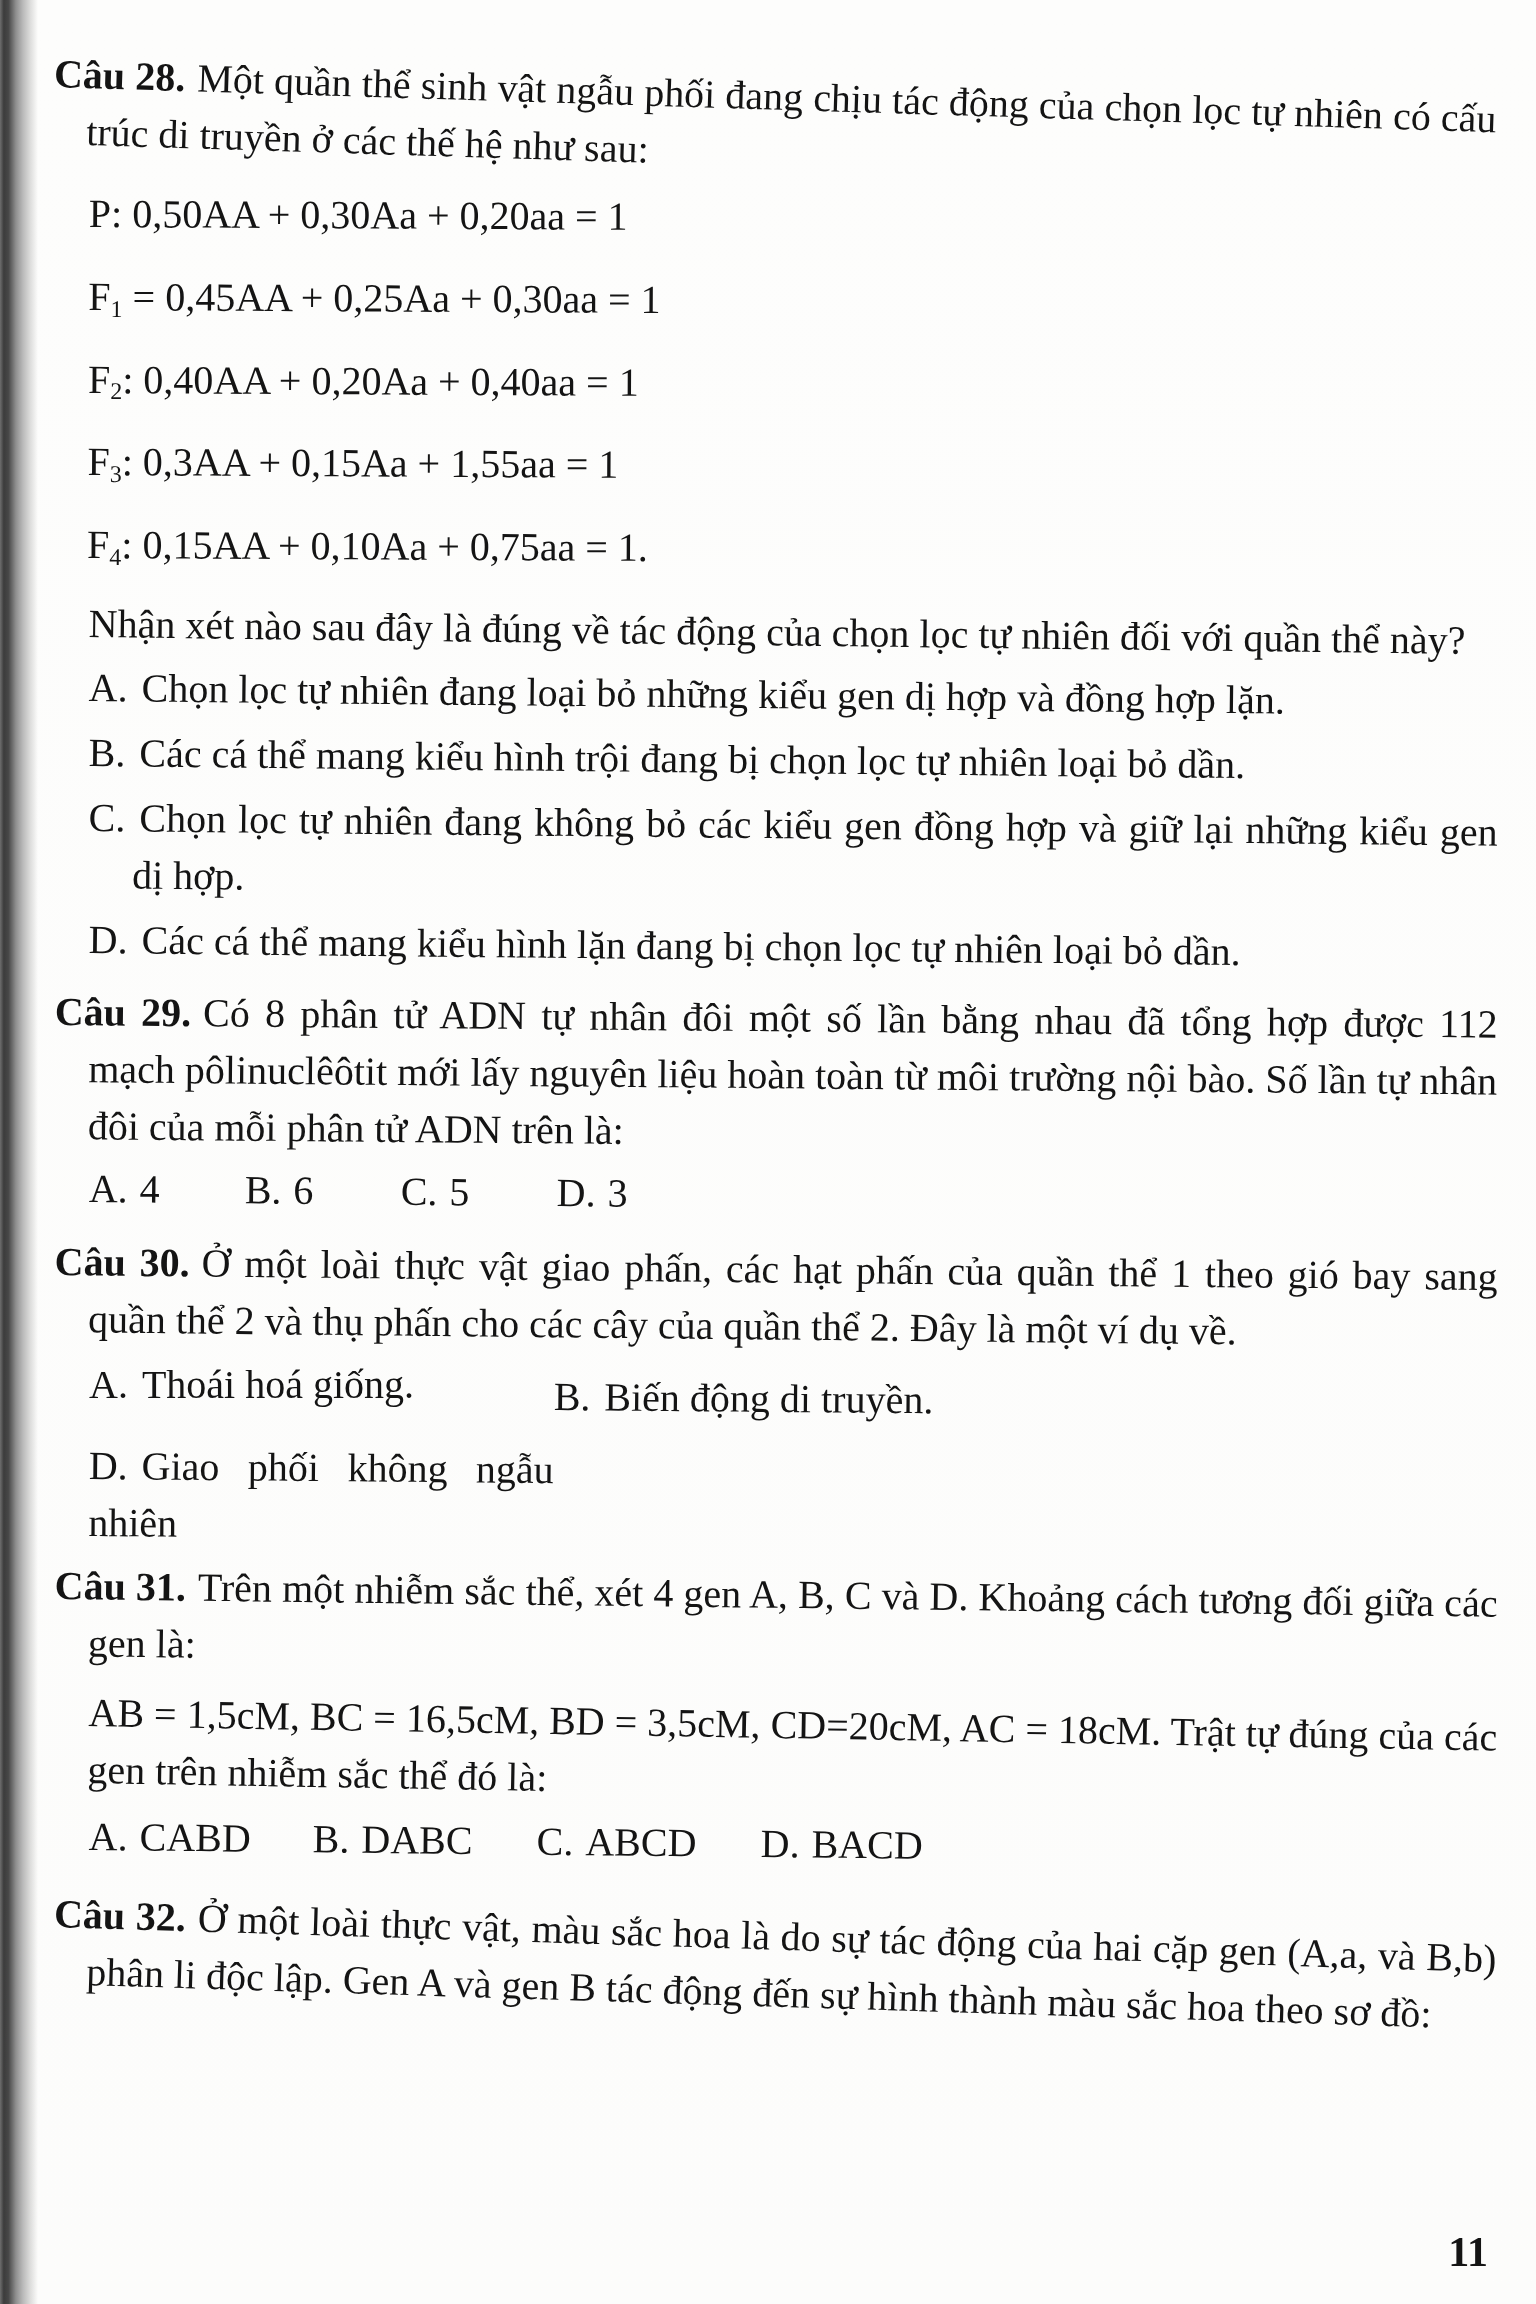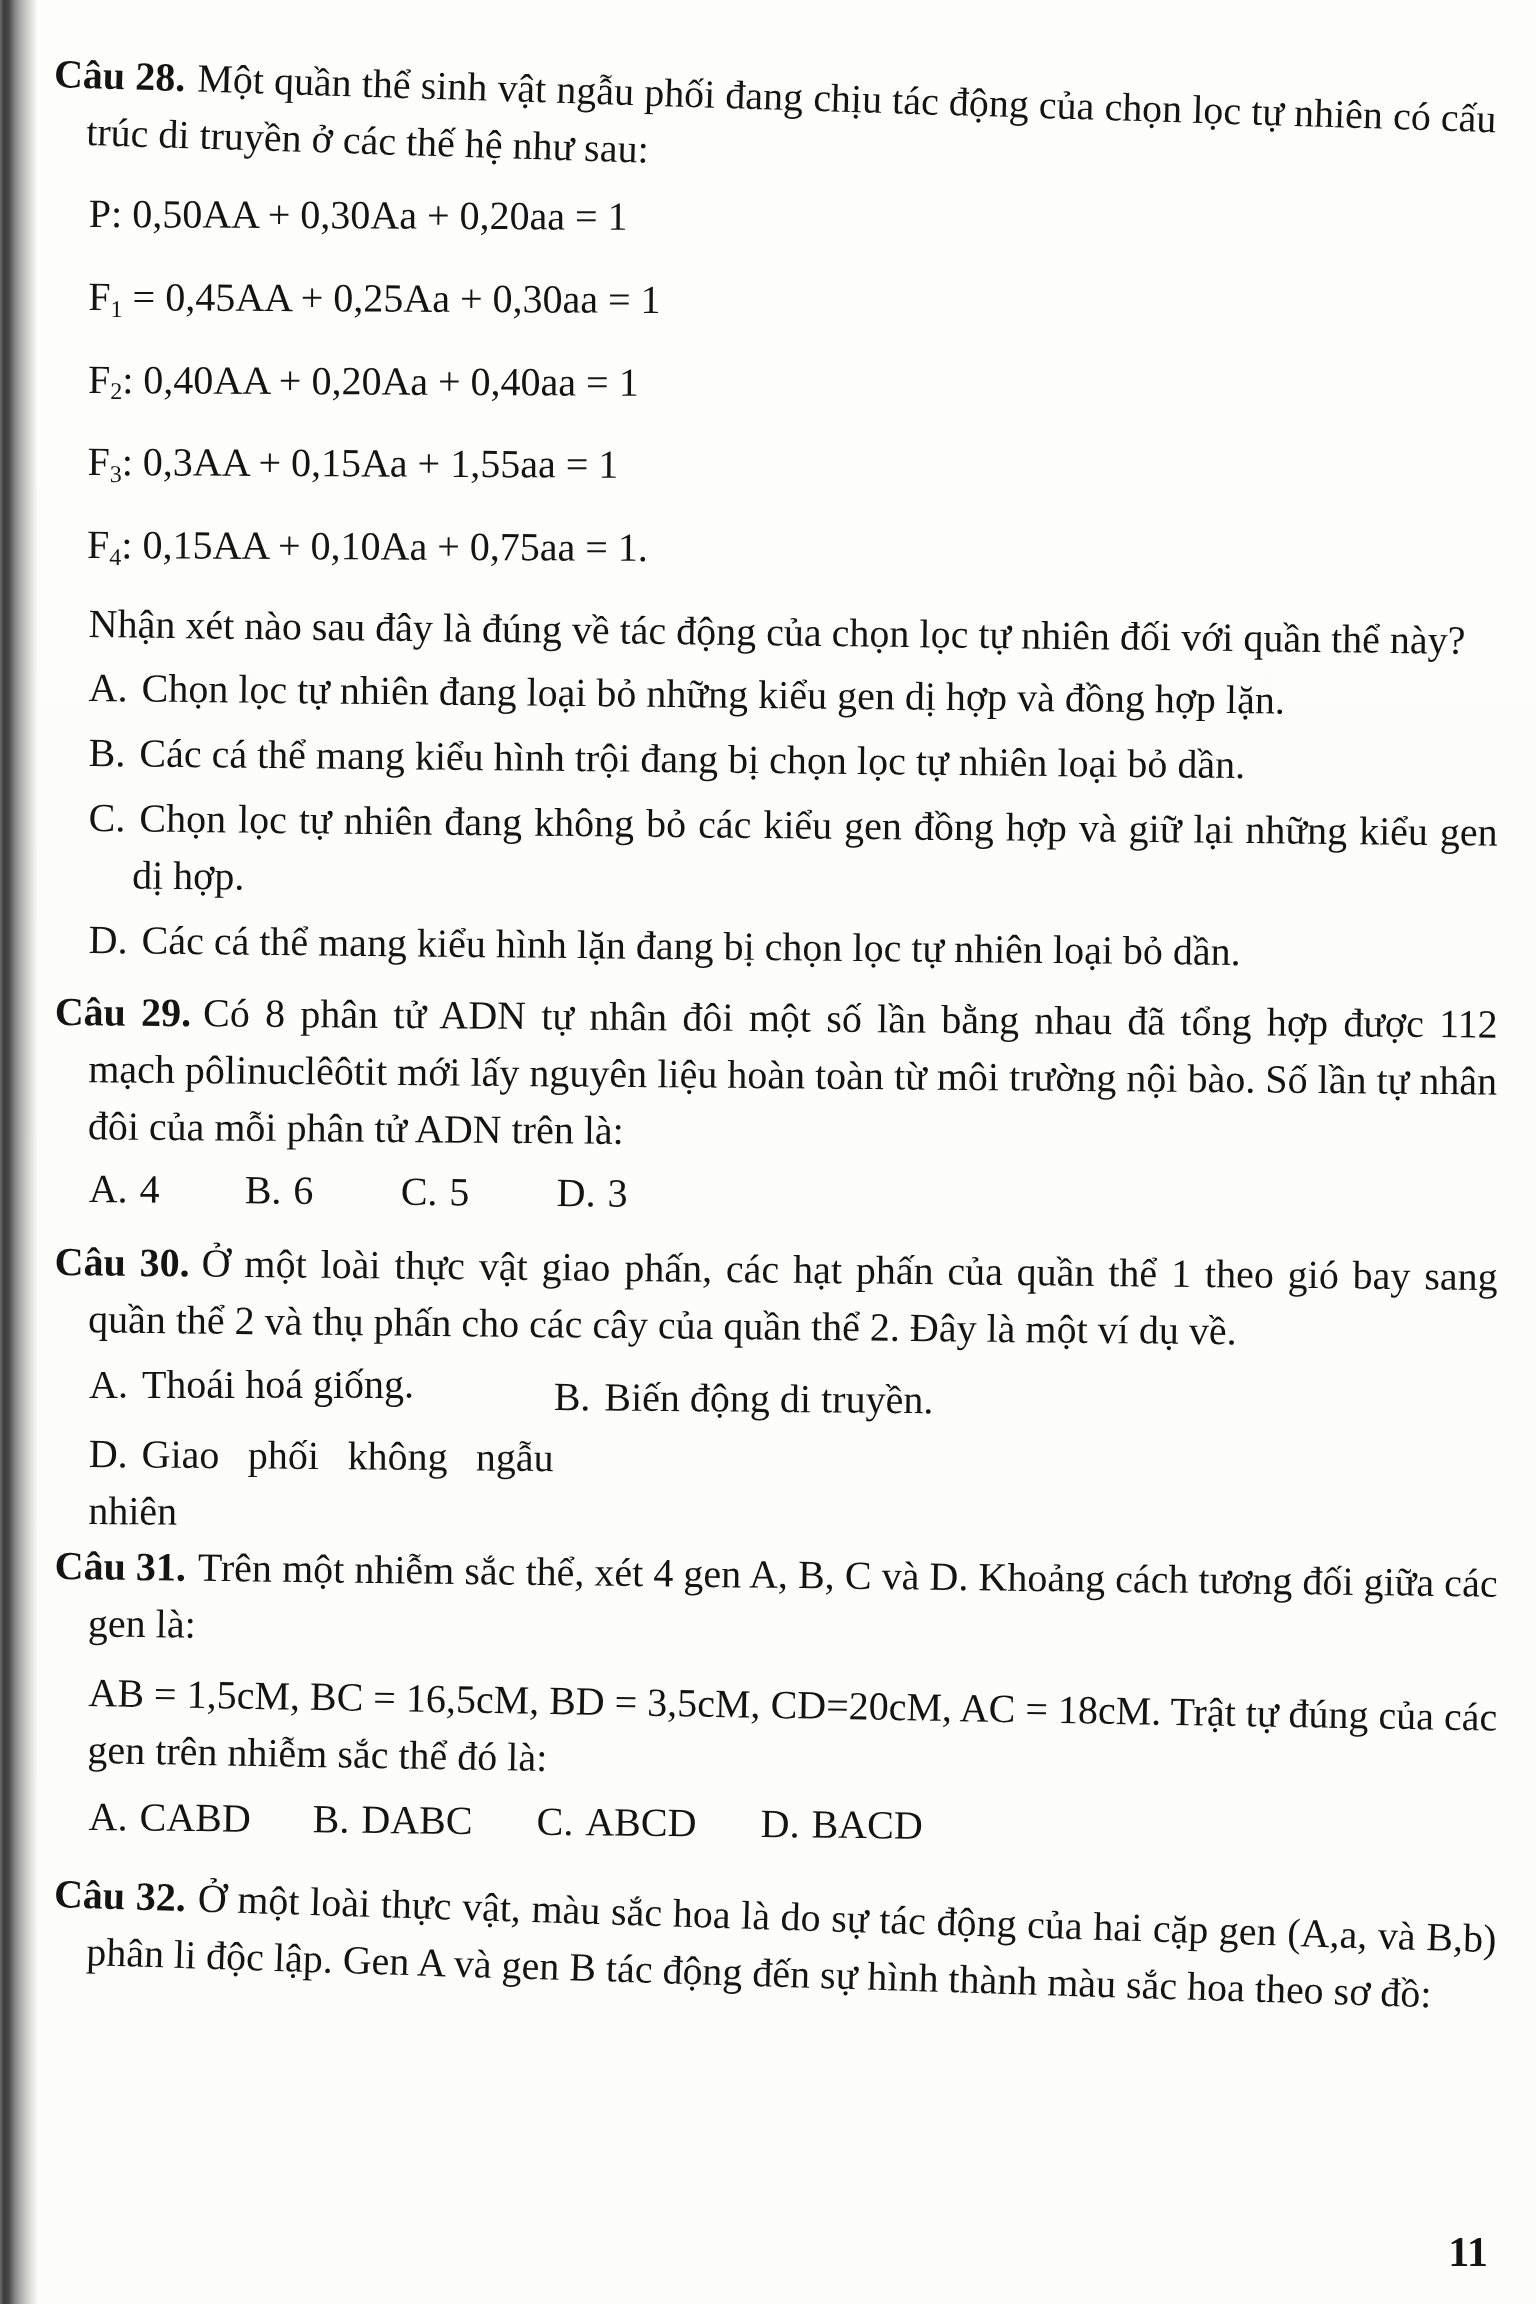--- a/index.html
+++ b/index.html
@@ -37,21 +37,21 @@
   }
   .opt { margin: 8px 0 0 34px; padding-left: 44px; text-indent: -44px; }
   .opt-key { margin-right: 14px; }
   .inline-opts { margin: 6px 0 0 34px; white-space: nowrap; }
   .inline-opt { display: inline-block; margin-right: 0; }
   .inline-opt .opt-key { margin-right: 12px; }
   .q29-opts .inline-opt { min-width: 146px; }
   .q31-opts .inline-opt { min-width: 214px; }
   .grid-opts {
     display: grid; grid-template-columns: 465px 1fr;
-    row-gap: 0; margin: 10px 0 0 34px;
+    row-gap: 12px; margin: 10px 0 0 34px;
   }
   .question { margin-top: 16px; }
   .rot030 { transform: rotate(0.30deg); transform-origin: 0 0; }
   .rot050 { transform: rotate(0.50deg); transform-origin: 0 0; }
   .rot060 { transform: rotate(0.60deg); transform-origin: 0 0; }
   .rot070 { transform: rotate(0.70deg); transform-origin: 0 0; }
   .rot100 { transform: rotate(1.00deg); transform-origin: 0 0; }
   .rot180 { transform: rotate(1.80deg); transform-origin: 0 0; }
   .col2 { transform: translateY(12px) rotate(0.5deg); transform-origin: 0 0; }
   .page-number {
@@ -98,21 +98,21 @@
 
     <section class="question">
       <p class="para rot060"><span class="qlabel">Câu 30.</span><span>Ở một loài thực vật giao phấn, các hạt phấn của quần thể 1 theo gió bay sang quần thể 2 và thụ phấn cho các cây của quần thể 2. Đây là một ví dụ về.</span></p>
       <div class="grid-opts">
         <span><span class="opt-key">A.</span><span>Thoái hoá giống.</span></span>
         <span class="col2"><span class="opt-key">B.</span><span>Biến động di truyền.</span></span>
         <span class="col2"><span class="opt-key">D.</span><span>Giao phối không ngẫu nhiên</span></span>
       </div>
     </section>
 
-    <section class="question" style="margin-top:10px">
+    <section class="question" style="margin-top:18px">
       <p class="para rot070"><span class="qlabel">Câu 31.</span><span>Trên một nhiễm sắc thể, xét 4 gen A, B, C và D. Khoảng cách tương đối giữa các gen là:</span></p>
       <p class="sub-para rot100" style="margin-top:14px">AB = 1,5cM, BC = 16,5cM, BD = 3,5cM, CD=20cM, AC = 18cM. Trật tự đúng của các gen trên nhiễm sắc thể đó là:</p>
       <div class="inline-opts q31-opts rot060" style="margin-top:10px">
         <span class="inline-opt"><span class="opt-key">A.</span><span>CABD</span></span>
         <span class="inline-opt"><span class="opt-key">B.</span><span>DABC</span></span>
         <span class="inline-opt"><span class="opt-key">C.</span><span>ABCD</span></span>
         <span class="inline-opt"><span class="opt-key">D.</span><span>BACD</span></span>
       </div>
     </section>
 

